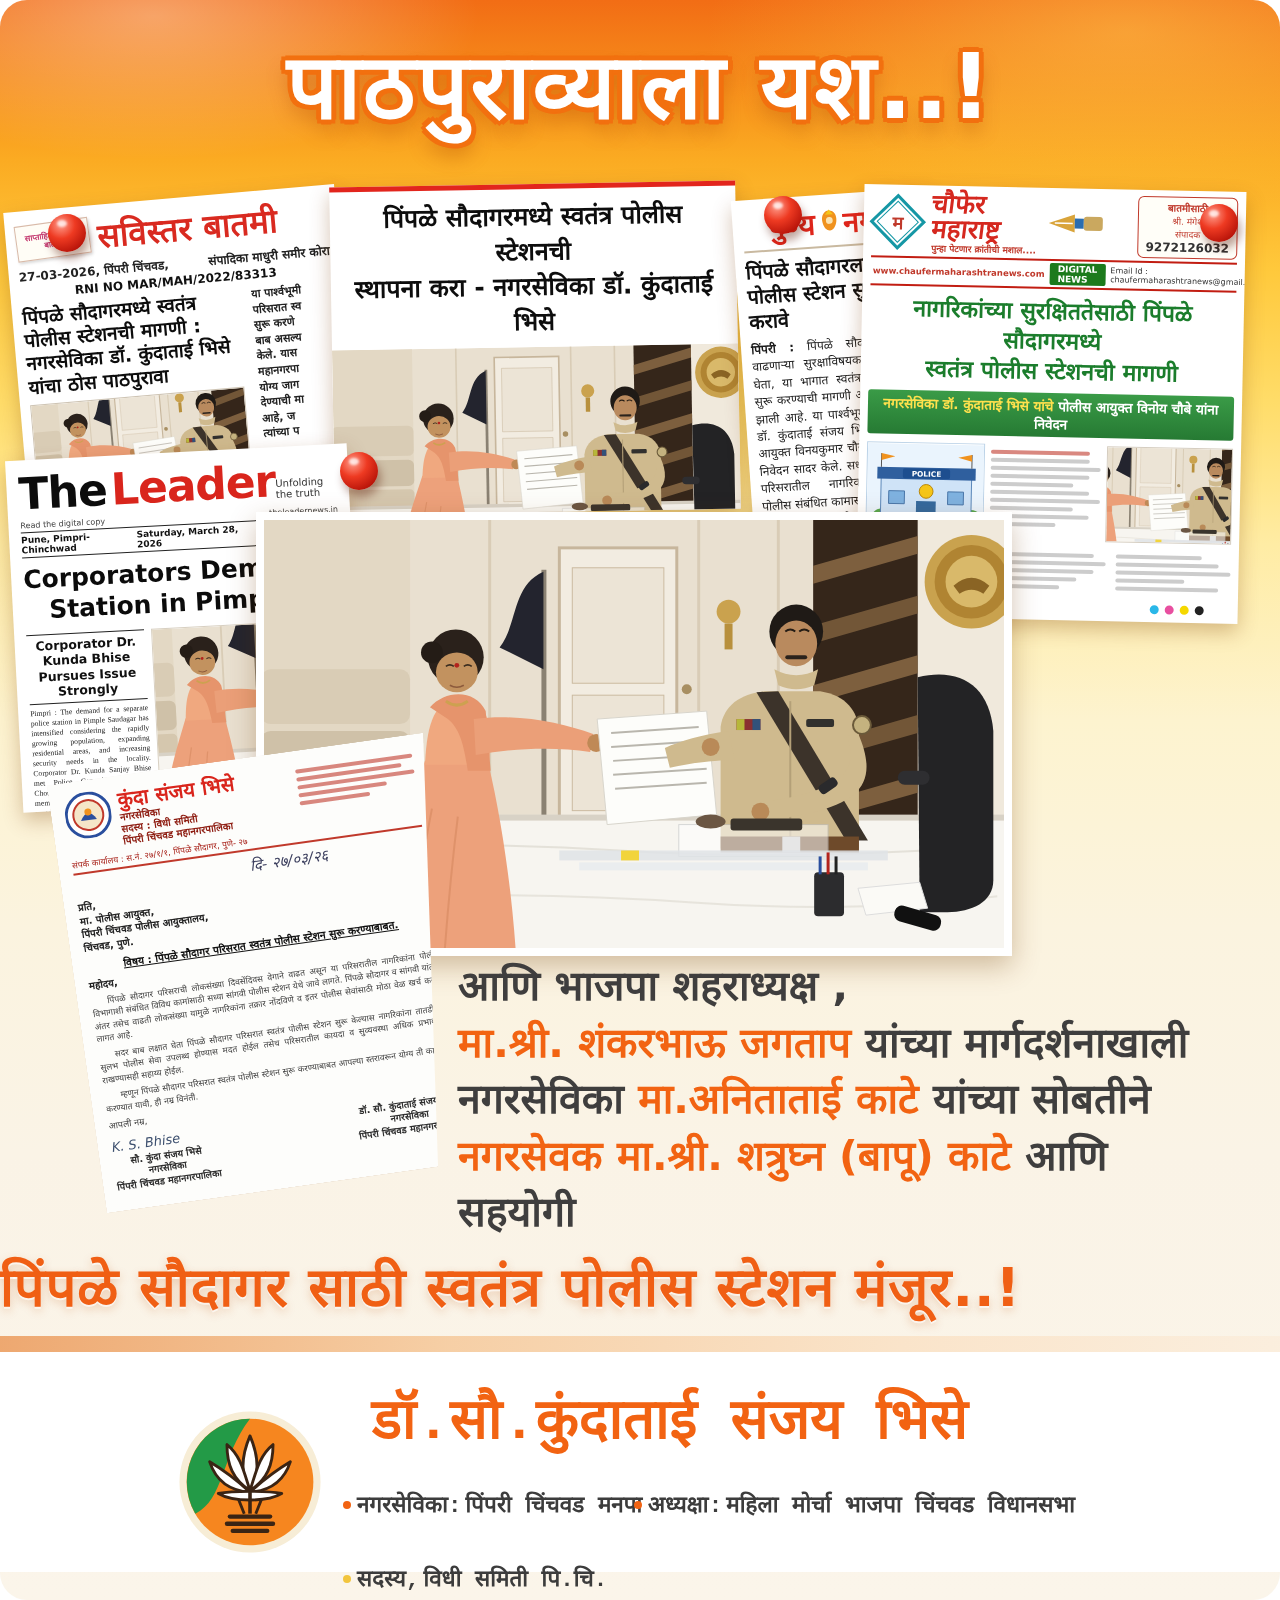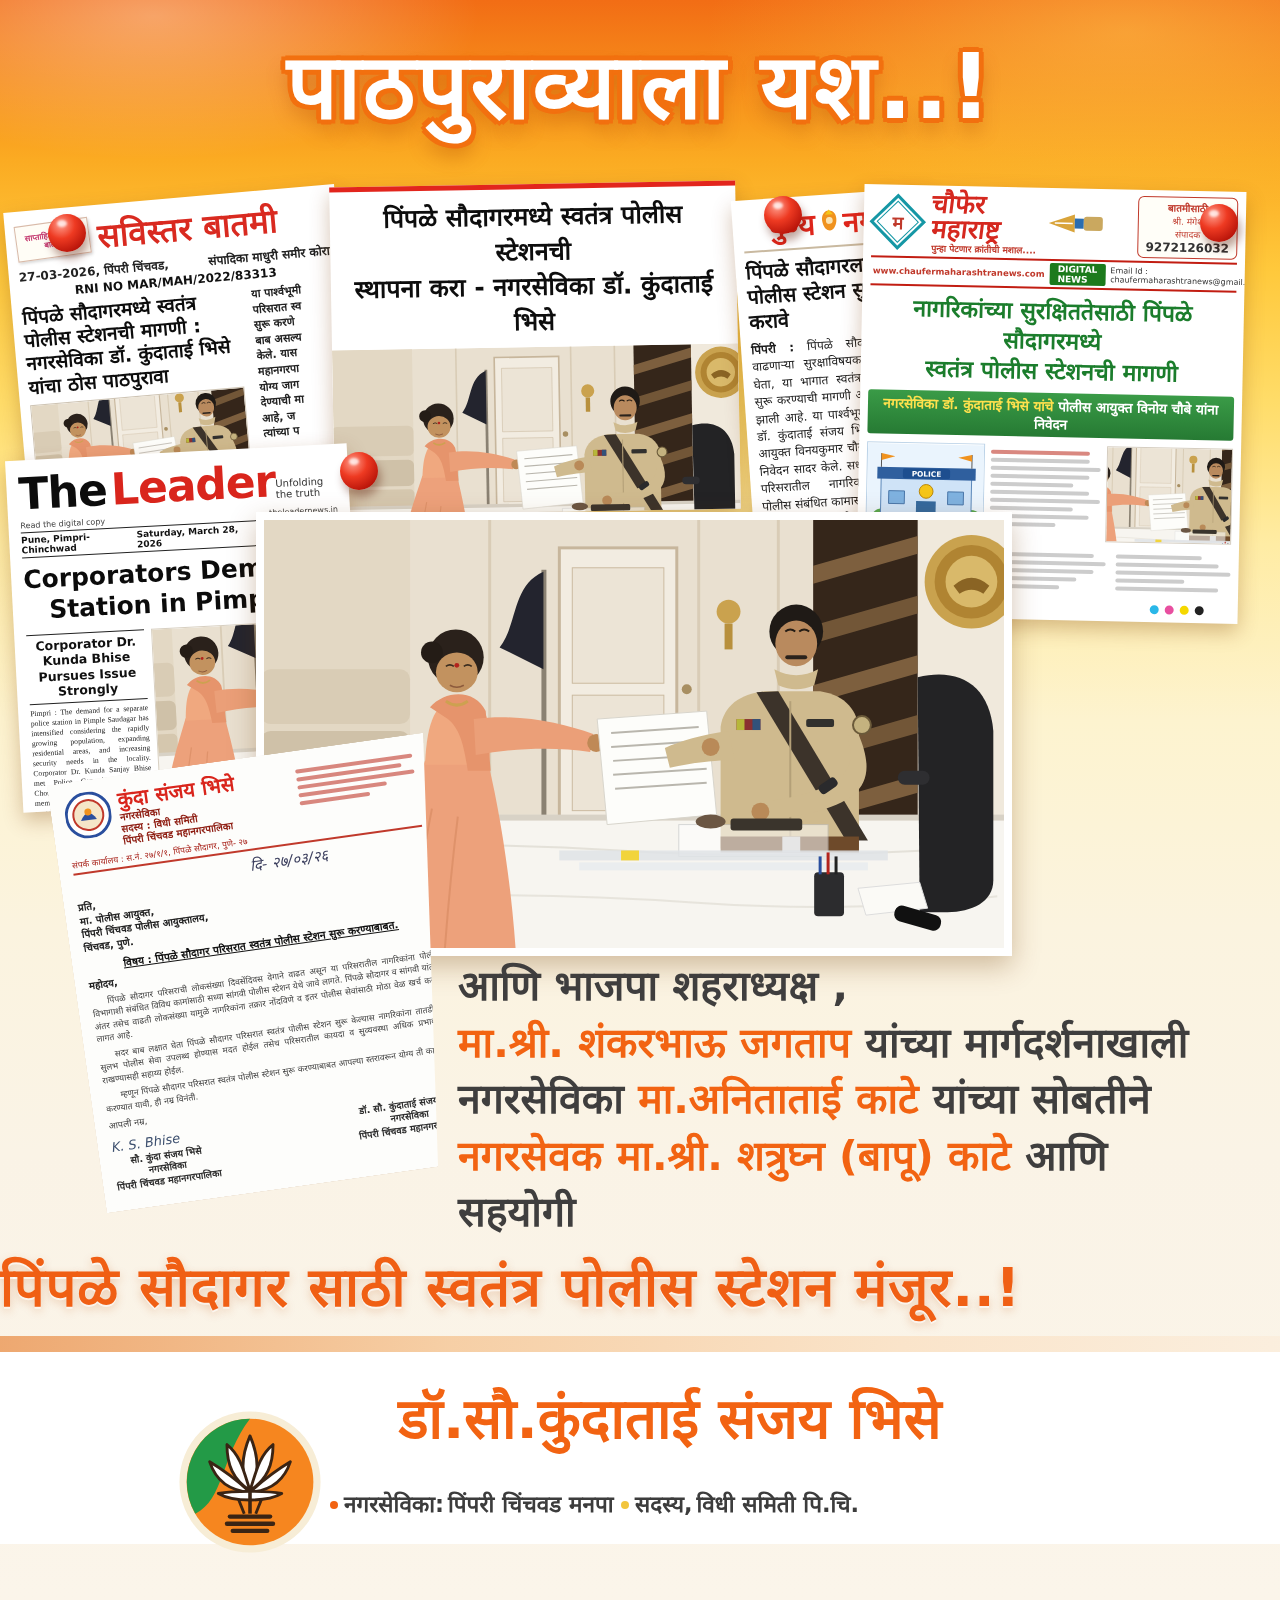--- a/index.html
+++ b/index.html
@@ -2,21 +2,21 @@
 <html><head>
 <meta charset="utf-8">
 <style>
   html,body{margin:0;padding:0;background:#ffffff;}
   *{box-sizing:border-box;}
   .poster{position:relative;width:1280px;height:1600px;overflow:hidden;margin:0 auto;
     font-family:"DejaVu Sans", sans-serif;
     background:
       radial-gradient(ellipse 500px 220px at 12% 1%, rgba(255,255,255,.35), transparent 65%),
       radial-gradient(ellipse 600px 260px at 88% 2%, rgba(255,210,90,.45), transparent 70%),
-      linear-gradient(180deg,#f26d15 0%,#f68c1a 5%,#fbab22 10%,#ffc93c 17%,#ffdc68 25%,#ffeca4 34%,#fdf3cf 45%,#fbf3df 58%,#faf3e6 72%,#fbf5ea 100%);}
+      linear-gradient(180deg,#f26d15 0%,#f68c1a 5%,#fbab22 10%,#ffc93c 17%,#ffdc68 25%,#ffeca4 34%,#fdf3cf 45%,#fbf3df 58%,#faf3e6 72%,#fbf5ea 100%); border-radius: 27px;}
   .clip{position:absolute;background:#fff;box-shadow:0 8px 20px rgba(120,55,0,.30);overflow:hidden;}
   
   .pin{position:absolute;width:42px;height:42px;z-index:40;}
   .pin::before{content:"";position:absolute;inset:2px;border-radius:50%;
     background:radial-gradient(circle at 34% 28%, #ff9d8c 0%, #ee3a22 38%, #b51208 80%, #8c0c06 100%);
     box-shadow:3px 7px 9px rgba(90,20,0,.38);}
   .pin::after{content:"";position:absolute;left:11px;top:8px;width:10px;height:7px;border-radius:50%;
     background:rgba(255,255,255,.75);filter:blur(1px);}
   
   .top-headline{position:absolute;top:22px;left:0;width:100%;text-align:center;z-index:5;
@@ -130,25 +130,25 @@
   .main-text{position:absolute;left:458px;top:958px;width:750px;z-index:26;color:#3f3e3e;
     font-size:41px;font-weight:600;line-height:1.38;}
   .main-text .orange{color:#f26312;font-weight:800;}
   
   .banner{position:absolute;left:0;top:1248px;width:100%;z-index:26;
     font-size:54px;font-weight:900;color:#f05f14;letter-spacing:1px;
     text-shadow:0 2px 0 rgba(255,255,255,.65),0 4px 10px rgba(190,85,10,.25);}
   .divider{position:absolute;left:0;top:1336px;width:100%;height:16px;z-index:26;
     background:linear-gradient(90deg,#eda46a 0%,#f6cda2 35%,#fae3c8 70%,#fbeedd 100%);opacity:.95;}
   
-  .footer{position:absolute;left:0;top:1352px;width:100%;height:192px;background:#ffffff;z-index:27;}
+  .footer{position:absolute;left:0;top:1352px;width:100%;height:220px;background:#ffffff;z-index:27;font-family:Liberation Mono, monospace;}
   .bjp-logo{position:absolute;left:178px;top:58px;width:144px;height:144px;}
   .footer-name{position:absolute;left:240px;top:26px;width:860px;text-align:center;
     font-size:56px;font-weight:800;color:#f26312;}
-  .footer-items{position:absolute;left:330px;top:136px;display:grid;
+  .footer-items{position:absolute;left:343px;top:136px;display:grid;
     grid-template-columns:248px auto;column-gap:20px;row-gap:6px;gap:43px;}
   .f-item{display:flex;align-items:baseline;font-size:22.5px;color:#3c3c3c;font-weight:600;white-space:nowrap;}
   .f-item .dot{flex:none;width:8px;height:8px;border-radius:50%;margin-right:6px;position:relative;top:-3px;}
   .dot-orange{background:#f26312;}
   .dot-yellow{background:#f2c53d;}
   .f-item b{font-weight:800;margin-right:4px;}
 </style>
 </head>
 <body>
 
@@ -557,20 +557,25 @@
       </svg>
     </div>
     <div class="footer-name">डॉ.सौ.कुंदाताई संजय भिसे</div>
     <div class="footer-items">
       <div class="f-item">
         <span class="dot dot-orange"></span>
         <b>नगरसेविका:</b>
           <span>पिंपरी चिंचवड मनपा</span>
       </div>
       <div class="f-item">
+        <span class="dot dot-orange"></span>
+        <b>अध्यक्षा:</b>
+          <span>महिला मोर्चा भाजपा चिंचवड विधानसभा</span>
+      </div>
+      <div class="f-item">
         <span class="dot dot-yellow"></span>
         <b>सदस्य,</b>
           <span>विधी समिती पि.चि.</span>
       </div>
     </div>
   </div>
 
 </div>
 
 </body></html>

